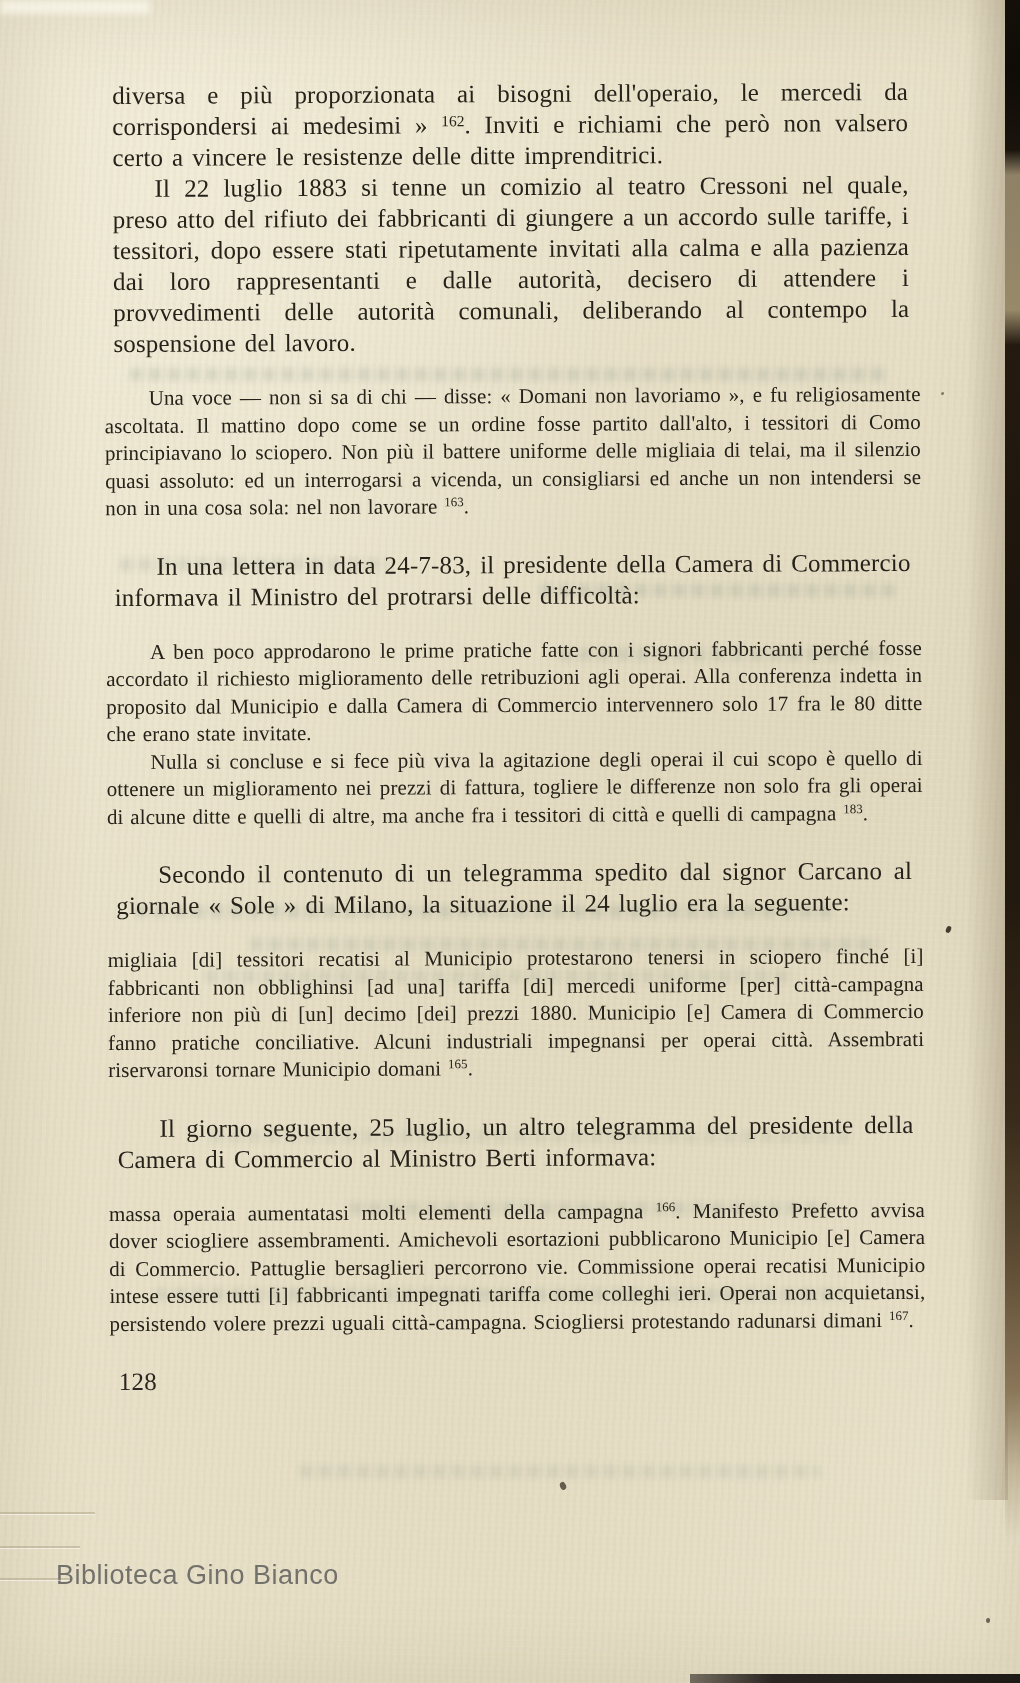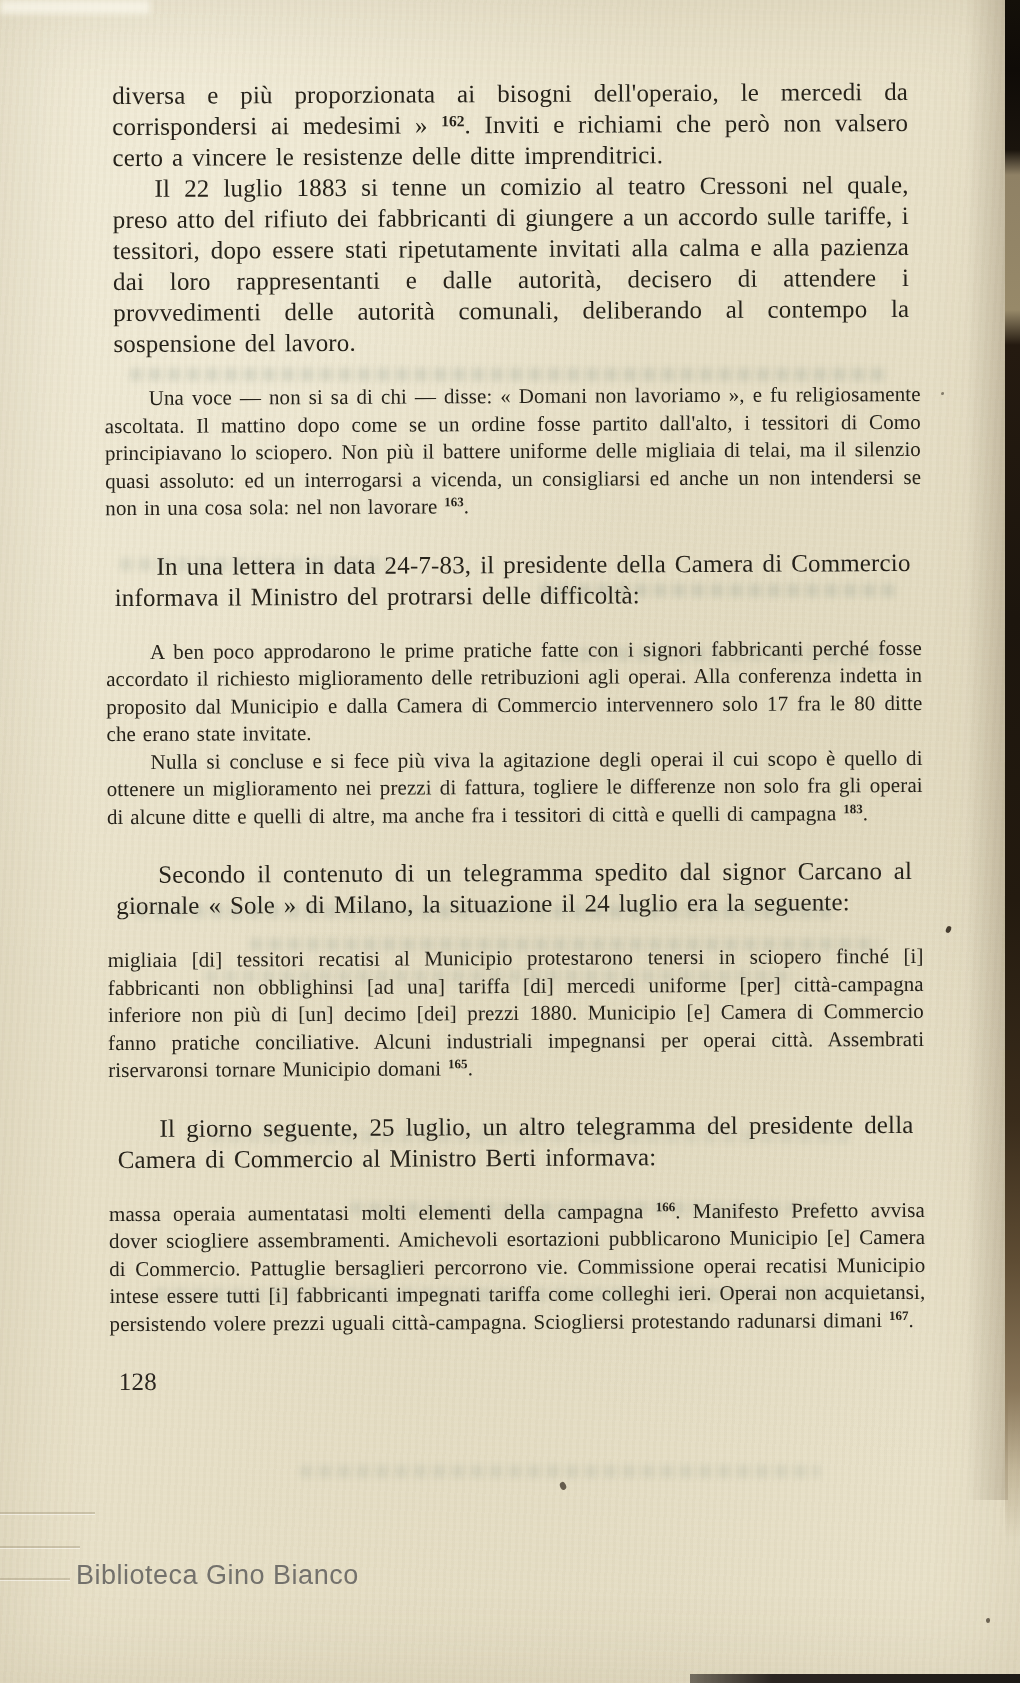--- a/index.html
+++ b/index.html
@@ -40,30 +40,30 @@
     margin-left:-9px; margin-right:-11px;
     text-indent:44px;
   }
   .quote.noindent { text-indent:0; }
   .body + .quote { margin-top:26px; }
   .quote + .body { margin-top:28px; }
   .quote + .quote { margin-top:0; }
   .body + .body { margin-top:0; }
   sup {
     font-size:.62em; line-height:0; vertical-align:7px;
-    letter-spacing:0; word-spacing:0;font-weight:bold;
+    letter-spacing:0; word-spacing:0;
   }
   .page-number {
     margin-top:36px; text-align:left; text-indent:0;
     font-size:25px; line-height:31px; color:#2b2620;
   }
   .watermark {
     position:absolute; left:56px; top:1560px;
     font-family:"Liberation Sans","DejaVu Sans",sans-serif;
-    font-size:27px; letter-spacing:.5px; color:#73716c;margin-left:20px;
+    font-size:27px; letter-spacing:.5px; color:#73716c;
   }
   
   .edge-right {
     position:absolute; top:0; right:0; width:15px; height:1540px;
     background:linear-gradient(180deg,
       #141009 0px, #0f0b07 70px, #1a140d 150px,
       #8f8165 175px, #978969 310px, #241a10 345px,
       #1c150d 620px, #231a0f 900px, #3a2c1b 1120px,
       #5e4c33 1260px, #8a775a 1390px, rgba(160,142,108,.45) 1470px,
       rgba(180,165,130,0) 1540px);

